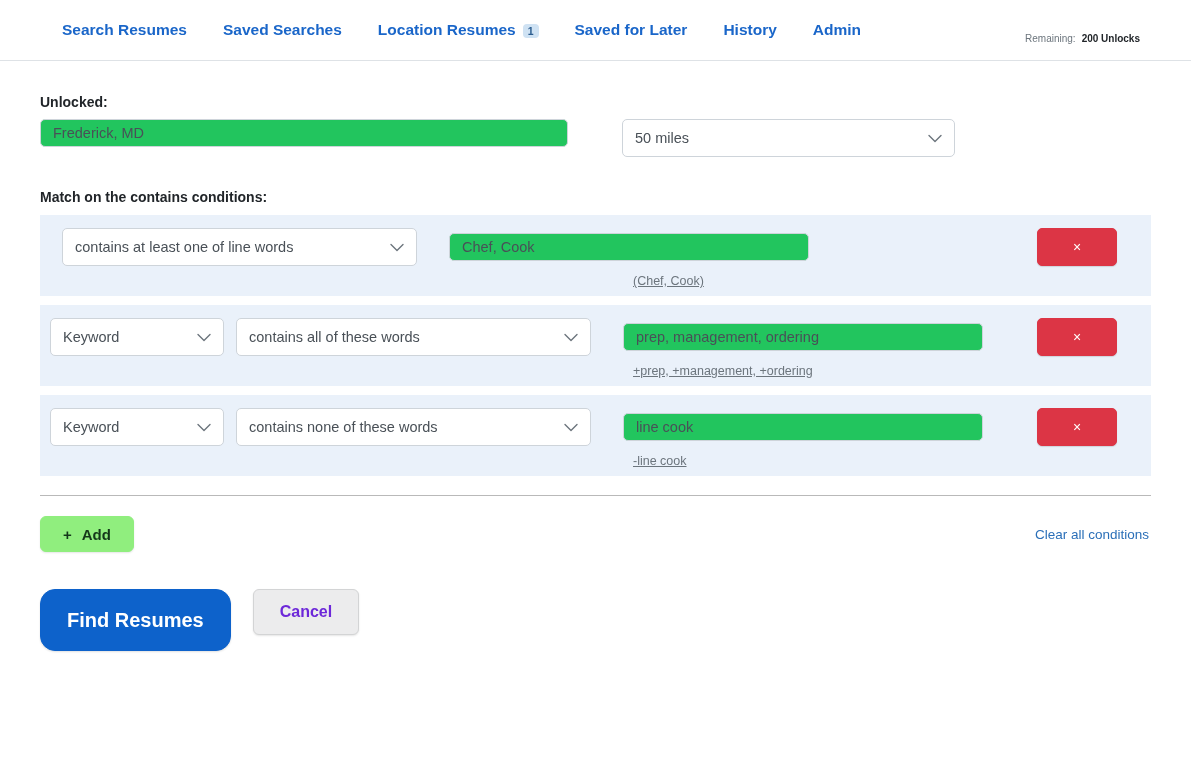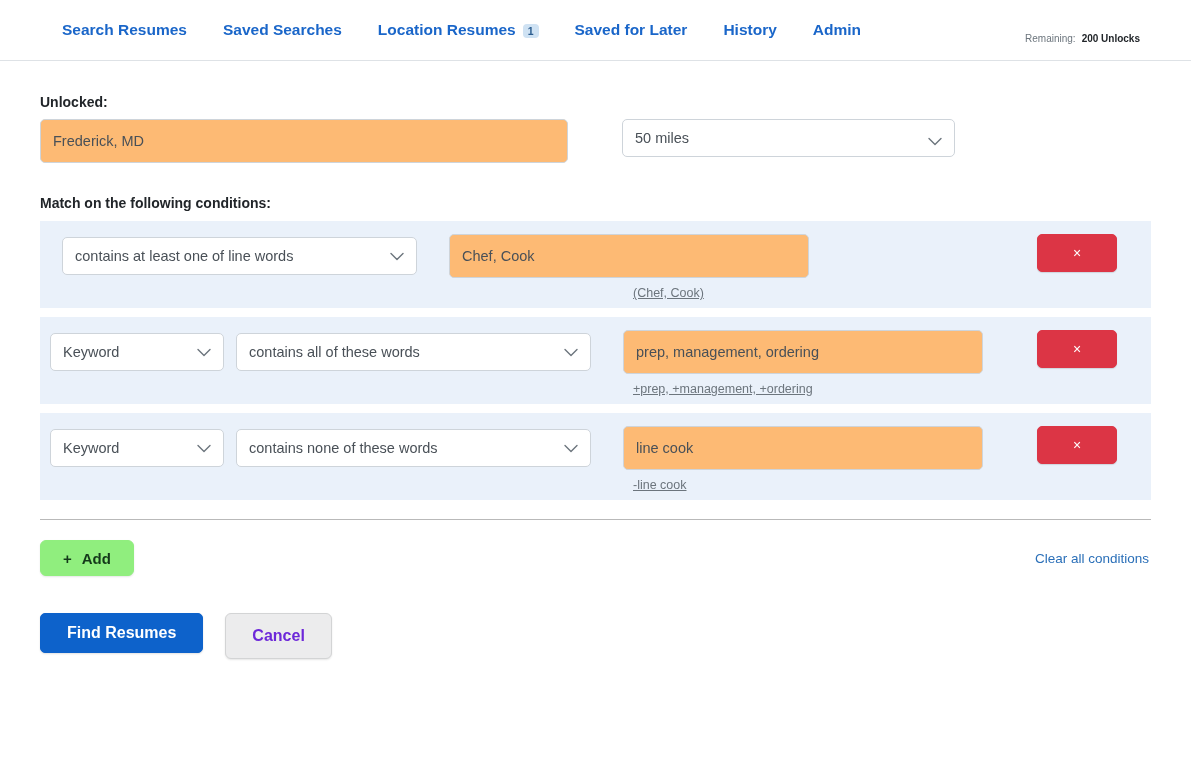--- a/index.html
+++ b/index.html
@@ -89,24 +89,24 @@
   .field-label {
     font-size: 14px;
     font-weight: bold;
     color: #212529;
     margin-top: 33px;
     margin-bottom: 9px;
   }
 
   .loc-row { display: flex; }
   .input {
-    height: 44px;
+    height: 28px;
     border: 1px solid #ced4da;
     border-radius: 5px;
-    background: #fdba74;
+    background: #22c55e;
     font-family: "Liberation Sans", sans-serif;
     font-size: 14.5px;
     color: #495057;
     padding: 0 12px;
     outline: none;
   }
   .loc-input { width: 528px; }
   .select-wrap { position: relative; }
   .select {
     height: 38px;
@@ -216,26 +216,26 @@
     text-decoration: none;
     cursor: pointer;
     margin-right: 2px;
   }
 
   
   .actions { display: flex; margin-top: 37px; }
   .btn-primary {
     background: #0d62cb;
     border: 1px solid #0d62cb;
-    border-radius: 5px;
+    border-radius: 15px;
     color: #ffffff;
-    font-size: 16px;
-    font-weight: bold;
-    font-family: "Liberation Sans", sans-serif;
-    height: 40px;
+    font-size: 20px;
+    font-weight: bold;
+    font-family: "Liberation Sans", sans-serif;
+    height: 62px;
     padding: 0 26px;
     cursor: pointer;
     box-shadow: 0 1px 2px rgba(0,0,0,0.12);
   }
   .btn-secondary {
     background: #ececed;
     border: 1px solid #d3d4d5;
     border-radius: 6px;
     color: #6d28d9;
     font-size: 16px;
@@ -288,21 +288,21 @@
     <div class="select-wrap dist-select">
       <div class="select">50 miles</div>
       <span class="chev">
         <svg width="14" height="9" viewBox="0 0 14 9">
             <path d="M1 1.5 L7 7.5 L13 1.5" stroke="#6c757d" stroke-width="1.4" fill="none" stroke-linecap="round" stroke-linejoin="round"></path>
           </svg>
       </span>
     </div>
   </div>
 
-  <div class="match-label">Match on the following conditions:</div>
+  <div class="match-label">Match on the contains conditions:</div>
 
   <div class="cond-list">
       <div class="cond-row">
         <div class="cond-main">
           <div class="select-wrap cond-op">
             <div class="select">contains at least one of line words</div>
             <span class="chev"><svg width="14" height="9" viewBox="0 0 14 9">
                 <path d="M1 1.5 L7 7.5 L13 1.5" stroke="#6c757d" stroke-width="1.4" fill="none" stroke-linecap="round" stroke-linejoin="round"></path>
               </svg></span>
           </div>

